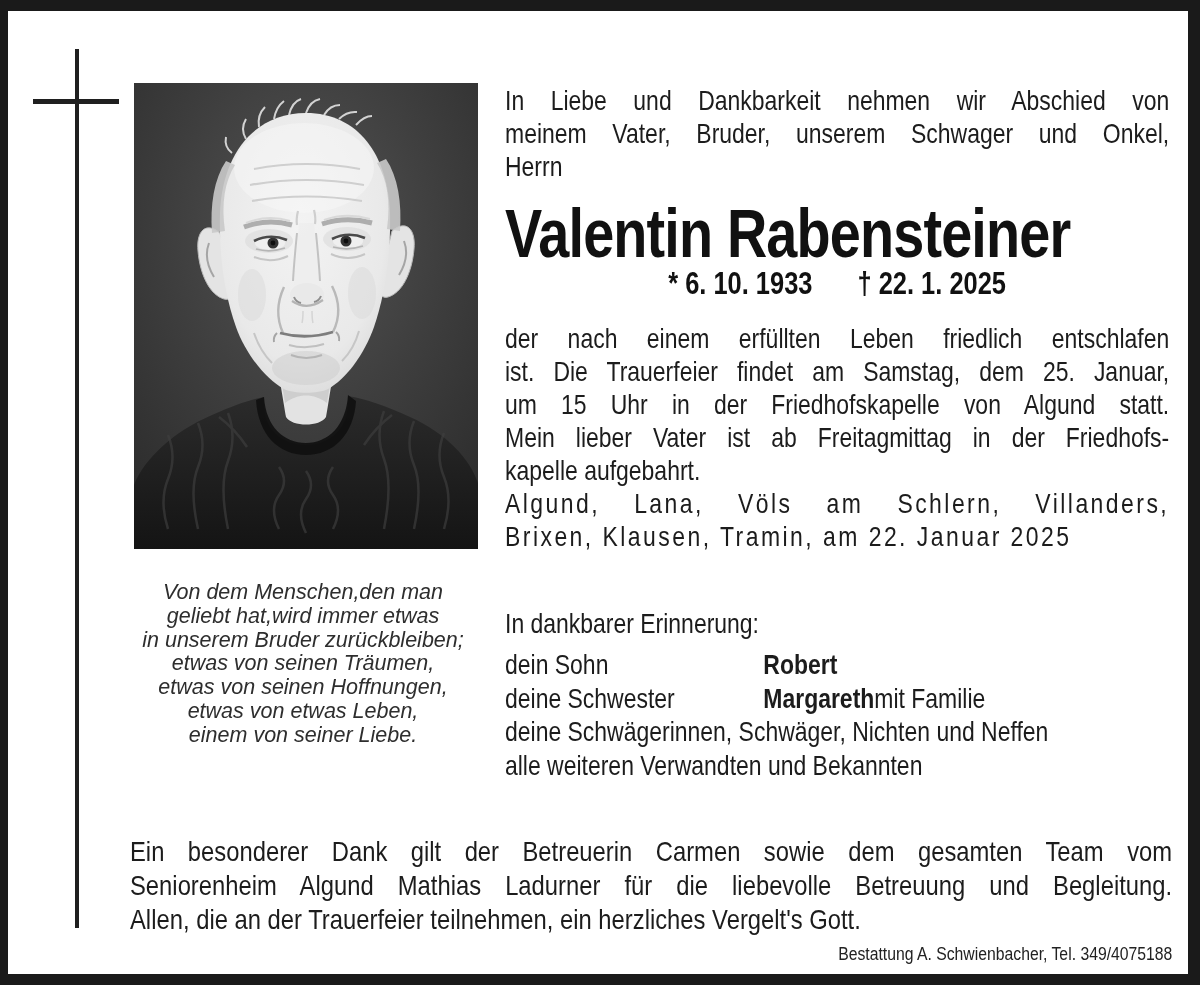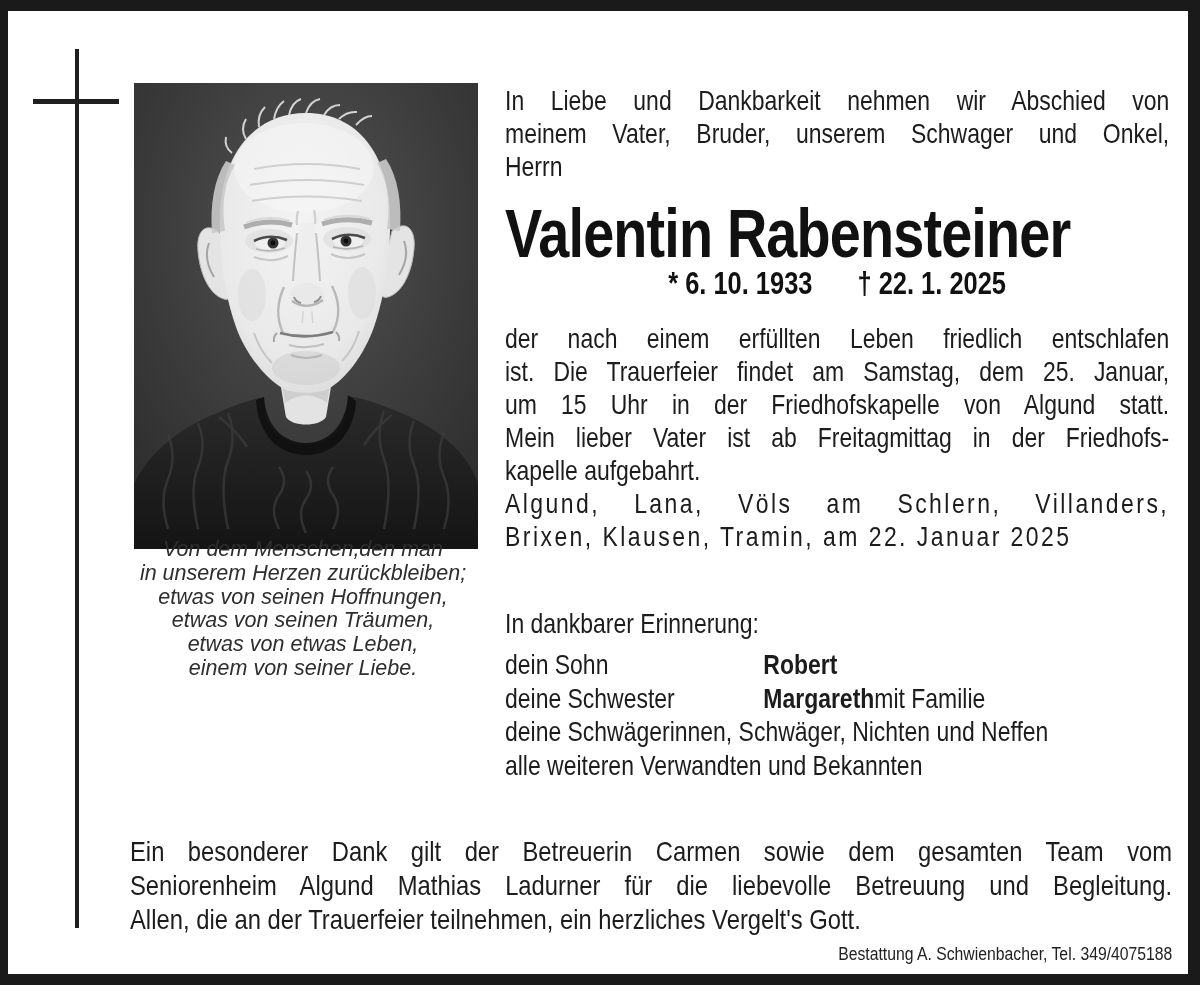--- a/index.html
+++ b/index.html
@@ -14,21 +14,21 @@
   #frame-left{left:0;top:0;width:8px;height:985px;}
   #frame-right{right:0;top:0;width:12px;height:985px;}
   #frame-bottom{left:0;bottom:0;width:1200px;height:11px;}
   
   .cross-v{position:absolute;left:75px;top:49px;width:4px;height:879px;background:#1f1f1f;}
   .cross-h{position:absolute;left:33px;top:99px;width:86px;height:5px;background:#1f1f1f;}
   
   #photo{position:absolute;left:134px;top:83px;width:344px;height:466px;}
   
   #poem{
-    position:absolute;left:117px;top:538px;width:372px;
+    position:absolute;left:117px;top:581px;width:372px;
     font-style:italic;font-size:21.5px;line-height:23.8px;text-align:center;color:#2e2e2e;
   }
   
   #rightcol{
     position:absolute;left:505px;top:0;width:810px;height:985px;
     transform:scaleX(0.82);transform-origin:0 0;
   }
   #rightcol .blk{position:absolute;left:0;width:810px;}
   .line{display:block;}
   .line.j{text-align:justify;text-align-last:justify;}
@@ -176,23 +176,24 @@
     <path d="M146,250 Q172,257 199,249" stroke="#7d7d7d" stroke-width="2.8" fill="none"></path>
     <path d="M143,250 q -4,4 -3,9" stroke="#a5a5a5" stroke-width="2" fill="none"></path>
     <path d="M202,249 q 4,4 3,9" stroke="#a5a5a5" stroke-width="2" fill="none"></path>
     <path d="M155,262 Q172,267 190,261" stroke="#c0c0c0" stroke-width="2" fill="none"></path>
     <ellipse cx="172" cy="285" rx="34" ry="17" fill="#cdcdcd" opacity="0.55"></ellipse>
     <path d="M157,272 Q172,278 188,272" stroke="#b5b5b5" stroke-width="2" fill="none"></path>
   </svg>
 
   <div id="poem">
     <span class="line">Von dem Menschen,den man</span>
-    <span class="line">in unserem Herzen zurückbleiben;</span>
+    <span class="line">geliebt hat,wird immer etwas</span>
+    <span class="line">in unserem Bruder zurückbleiben;</span>
+    <span class="line">etwas von seinen Träumen,</span>
     <span class="line">etwas von seinen Hoffnungen,</span>
-    <span class="line">etwas von seinen Träumen,</span>
     <span class="line">etwas von etwas Leben,</span>
     <span class="line">einem von seiner Liebe.</span>
   </div>
 
   <div id="rightcol">
 
     <div id="intro" class="blk">
       <span class="line j">In Liebe und Dankbarkeit nehmen wir Abschied von</span>
       <span class="line j">meinem Vater, Bruder, unserem Schwager und Onkel,</span>
       <span class="line l">Herrn</span>

